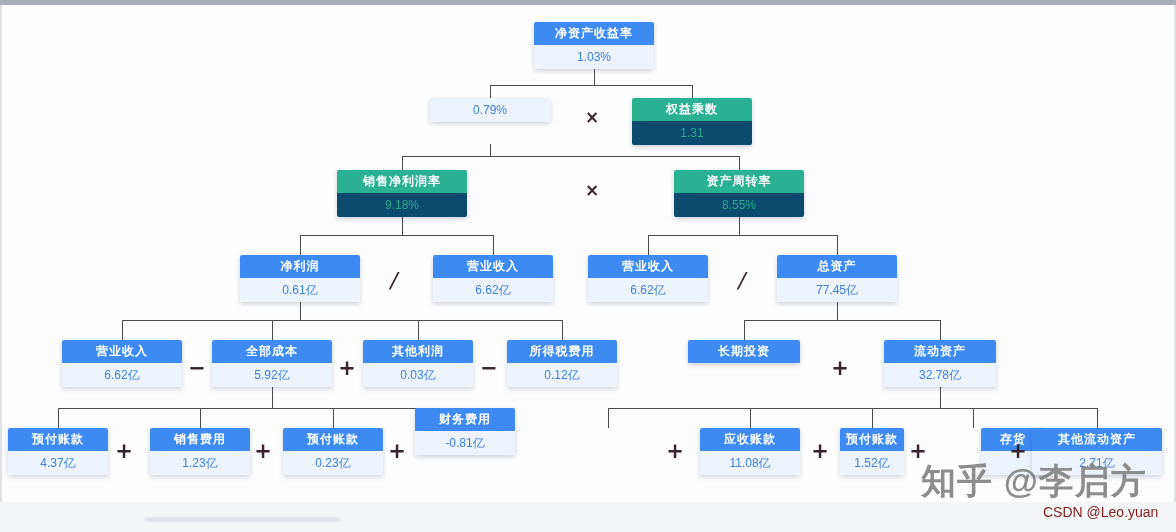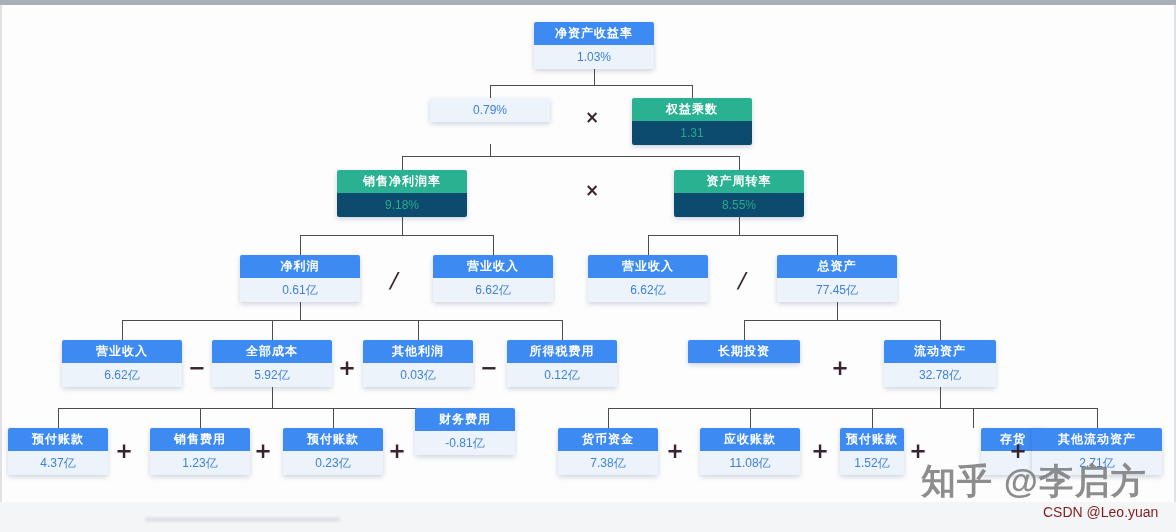--- a/index.html
+++ b/index.html
@@ -174,24 +174,20 @@
   <div class="node blue" style="left:283px;top:428px;width:100px">
     <div class="node-head">预付账款</div>
     <div class="node-val">0.23亿</div>
   </div>
   <div class="op plus" style="left:397px;top:451px">+</div>
   <div class="node blue" style="left:415px;top:408px;width:100px">
     <div class="node-head">财务费用</div>
     <div class="node-val">-0.81亿</div>
   </div>
 
-  <div class="node blue" style="left:558px;top:428px;width:100px">
-    <div class="node-head">货币资金</div>
-    <div class="node-val">7.38亿</div>
-  </div>
   <div class="op plus" style="left:675px;top:451px">+</div>
   <div class="node blue" style="left:700px;top:428px;width:100px">
     <div class="node-head">应收账款</div>
     <div class="node-val">11.08亿</div>
   </div>
   <div class="op plus" style="left:820px;top:451px">+</div>
   <div class="node blue" style="left:840px;top:428px;width:64px">
     <div class="node-head">预付账款</div>
     <div class="node-val">1.52亿</div>
   </div>

